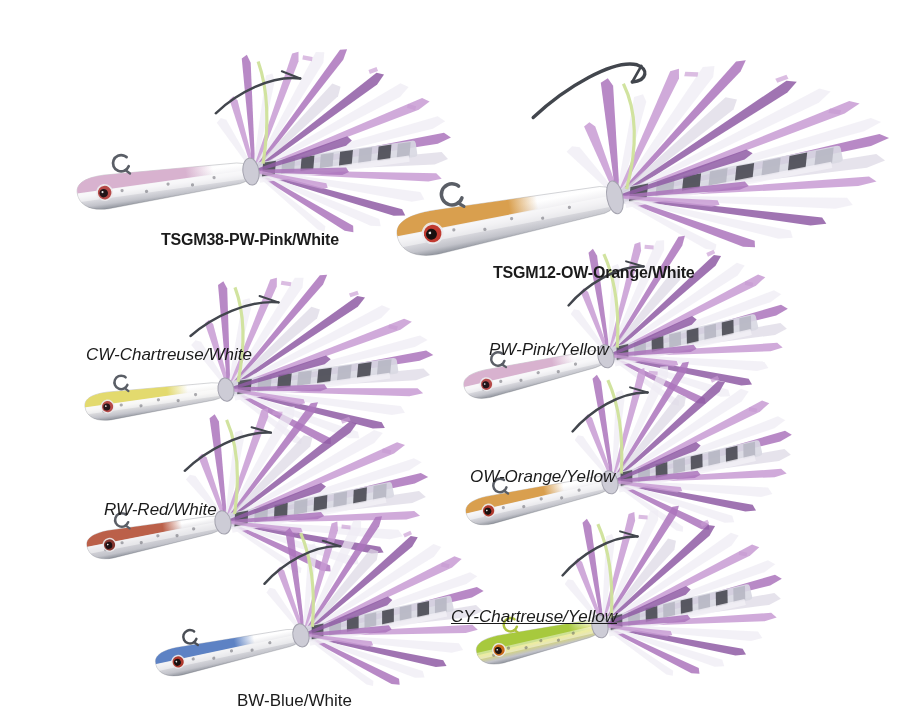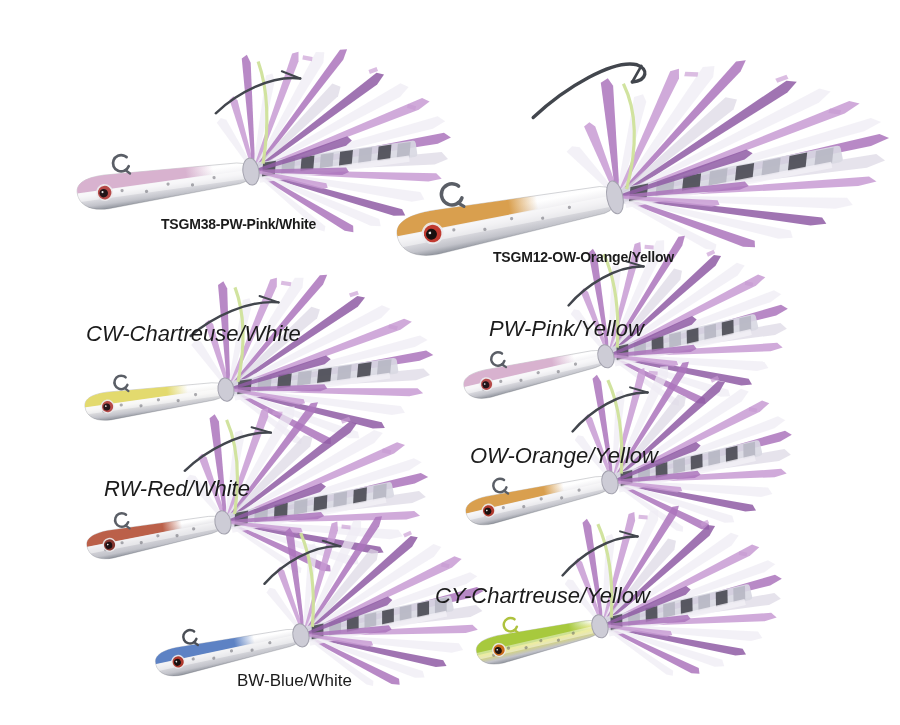--- a/index.html
+++ b/index.html
@@ -1,32 +1,32 @@
 <!DOCTYPE html>
 <html><head>
 <meta charset="utf-8">
 <style>
   html,body{margin:0;padding:0;background:#ffffff;}
   #canvas{position:relative;width:900px;height:725px;background:#ffffff;overflow:hidden;
           font-family:"Liberation Sans",sans-serif;}
   .lure{position:absolute;}
   .lure svg{display:block;overflow:visible;}
   .lure-label{position:absolute;font-size:17px;color:#1b1b1b;white-space:nowrap;line-height:1.1;}
-  .lure-label.bold{font-weight:700;font-size:14px;letter-spacing:-0.2px;}
-  .lure-label.italic{font-style:italic;font-size:22px;}
+  .lure-label.bold{font-weight:700;font-size:16px;letter-spacing:-0.2px;margin-top:14px;}
+  .lure-label.italic{font-style:italic;font-size:17px;margin-top:24px;}
   .lure-label.regular{font-weight:400;}
   
   [data-lure-label="0"]{left:161px;top:217px;}
   [data-lure-label="1"]{left:493px;top:250px;}
   [data-lure-label="2"]{left:86px;top:322px;}
   [data-lure-label="3"]{left:489px;top:317px;}
   [data-lure-label="4"]{left:104px;top:477px;text-align:right;}
   [data-lure-label="5"]{left:470px;top:444px;}
-  [data-lure-label="6"]{left:237px;top:672px;}
-  [data-lure-label="7"]{left:435px;top:584px;}
+  [data-lure-label="6"]{left:237px;top:692px;}
+  [data-lure-label="7"]{left:451px;top:584px;text-decoration:underline;}
 </style>
 </head>
 <body>
 
 <div id="canvas">
 
   <div class="lure" data-lure="0" style="left: 50px; top: 55px; width: 408px; height: 190px;">
       <svg width="408" height="190" viewBox="0 0 408 190" xmlns="http://www.w3.org/2000/svg">
     <defs>
       <linearGradient id="tsgm38-pw-b" x1="0" y1="-17" x2="0" y2="17" gradientUnits="userSpaceOnUse">
@@ -821,20 +821,20 @@
       </g>
       <g stroke="#42464d" stroke-width="2.4" fill="none" stroke-linecap="round">
          <path d="M -22,-58 C 0,-74 34,-86 60,-79"></path>
          <path d="M 60,-79 L 44,-88" stroke-width="2"></path>
           </g>
     </g>
   </svg>
     </div>
 
   <div class="lure-label bold" data-lure-label="0">TSGM38-PW-Pink/White</div>
-  <div class="lure-label bold" data-lure-label="1">TSGM12-OW-Orange/Yellow</div>
+  <div class="lure-label bold" data-lure-label="1">TSGM12-OW-Orange/White</div>
   <div class="lure-label italic" data-lure-label="2">CW-Chartreuse/White</div>
   <div class="lure-label italic" data-lure-label="3">PW-Pink/Yellow</div>
   <div class="lure-label italic" data-lure-label="4">RW-Red/White</div>
   <div class="lure-label italic" data-lure-label="5">OW-Orange/Yellow</div>
   <div class="lure-label regular" data-lure-label="6">BW-Blue/White</div>
   <div class="lure-label italic" data-lure-label="7">CY-Chartreuse/Yellow</div>
 </div>
 
 </body></html>

